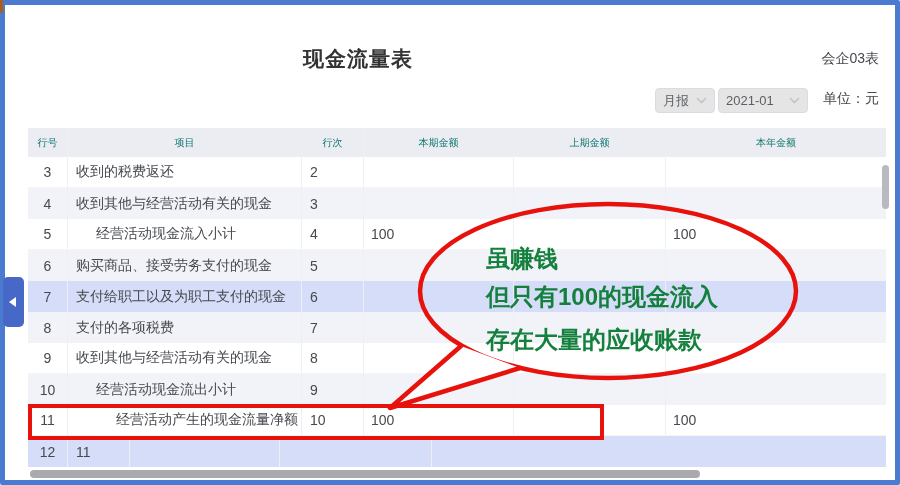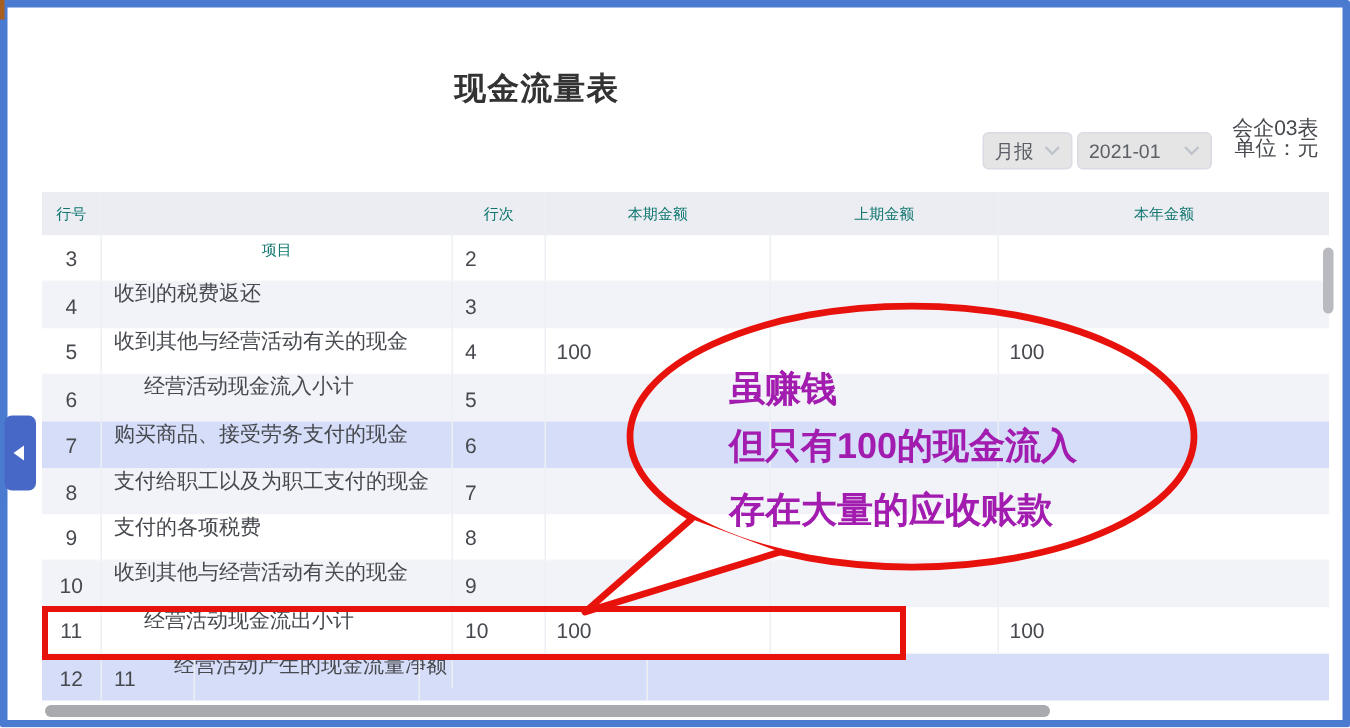--- a/index.html
+++ b/index.html
@@ -7,61 +7,61 @@
     font-family:"Liberation Sans","DejaVu Sans",sans-serif; }
   #frame { position:relative; width:900px; height:485px; background:#fff; overflow:hidden; }
 
   .border-overlay { position:absolute; inset:0; border:5px solid #4b7bd1; border-radius:2px;
     pointer-events:none; z-index:10; }
   .corner-artifact { position:absolute; left:0; top:0; width:3px; height:13px; background:#a95f1d; z-index:11; }
 
   .page-title { position:absolute; left:0; top:21px; width:716px; text-align:center;
     font-size:21px; font-weight:bold; color:#333; letter-spacing:1px; z-index:1;margin-top:24px; }
 
-  .form-code { position:absolute; right:21px; top:77px; font-size:14px; color:#45484d; z-index:1; }
+  .form-code { position:absolute; right:21px; top:50px; font-size:14px; color:#45484d; z-index:1; }
   .unit-label { position:absolute; right:21px; top:90px; font-size:14px; color:#45484d; z-index:1; }
 
   .select-box { position:absolute; top:88px; height:25px; background:#e5e5e5;
     border:1px solid #d9dce3; border-radius:4px; display:flex; align-items:center;
     justify-content:space-between; padding:0 7px; font-size:13px; color:#5c6066; cursor:pointer; z-index:1; }
   #period-select { left:655px; width:60px; }
   #month-select  { left:718px; width:90px; }
   .chev { flex:0 0 auto; margin-left:4px; }
 
   .table-wrap { position:absolute; left:28px; top:128px; width:858px; z-index:1; }
   .thead { display:flex; height:29px; background:#ebedf3; }
   .thead .cell { display:flex; align-items:center; justify-content:center;
     font-size:10px; color:#0f766e; }
   .row { display:flex; height:31px; background:#fff; border-bottom:1px solid #f4f5f7; }
   .row.stripe { background:#f2f3f8; border-bottom:none; }
   .row.selected { background:#d5ddf8; border-bottom:none; }
   .cell { height:100%; border-right:1px solid #edeff4; display:flex; align-items:center;
     font-size:14px; color:#46494e; overflow:hidden; white-space:nowrap; }
   .c0 { width:40px; justify-content:center; }
-  .c1 { width:234px; padding-left:8px;margin-top:24px; }
+  .c1 { width:234px; padding-left:8px; }
   .c2 { width:62px; padding-left:8px; }
   .c3 { width:150px; padding-left:7px; }
   .c4 { width:152px; padding-left:7px; }
   .c5 { width:220px; padding-left:7px; border-right:none; }
   .thead .c1, .thead .c2, .thead .c3, .thead .c4, .thead .c5 { padding-left:0; justify-content:center; }
 
   .h-scroll-thumb { position:absolute; left:30px; top:470px; width:670px; height:8px;
     background:#a9aaae; border-radius:4px; z-index:2; cursor:pointer; }
   .v-scroll-thumb { position:absolute; left:882px; top:165px; width:7px; height:44px;
     background:#b9bac0; border-radius:4px; z-index:2; cursor:pointer; }
 
   .collapse-handle { position:absolute; left:3px; top:277px; width:21px; height:50px;
     background:#4868c7; border-radius:5px; z-index:11; display:flex; align-items:center;
     justify-content:center; cursor:pointer; }
   .collapse-arrow { width:0; height:0; border-top:5px solid transparent;
     border-bottom:5px solid transparent; border-right:7px solid #fff; margin-right:2px; }
 
   .anno-svg { position:absolute; left:0; top:0; width:900px; height:485px;
     z-index:5; pointer-events:none; }
-  .anno-line { position:absolute; font-size:24px; font-weight:bold; color:#a21caf;
+  .anno-line { position:absolute; font-size:24px; font-weight:bold; color:#15803d;
     z-index:6; pointer-events:none; white-space:nowrap; }
   #anno-line-1 { left:486px; top:243px; }
   #anno-line-2 { left:486px; top:281px; }
   #anno-line-3 { left:486px; top:324px; }
 </style>
 </head>
 <body>
 
 <div id="frame">
 

